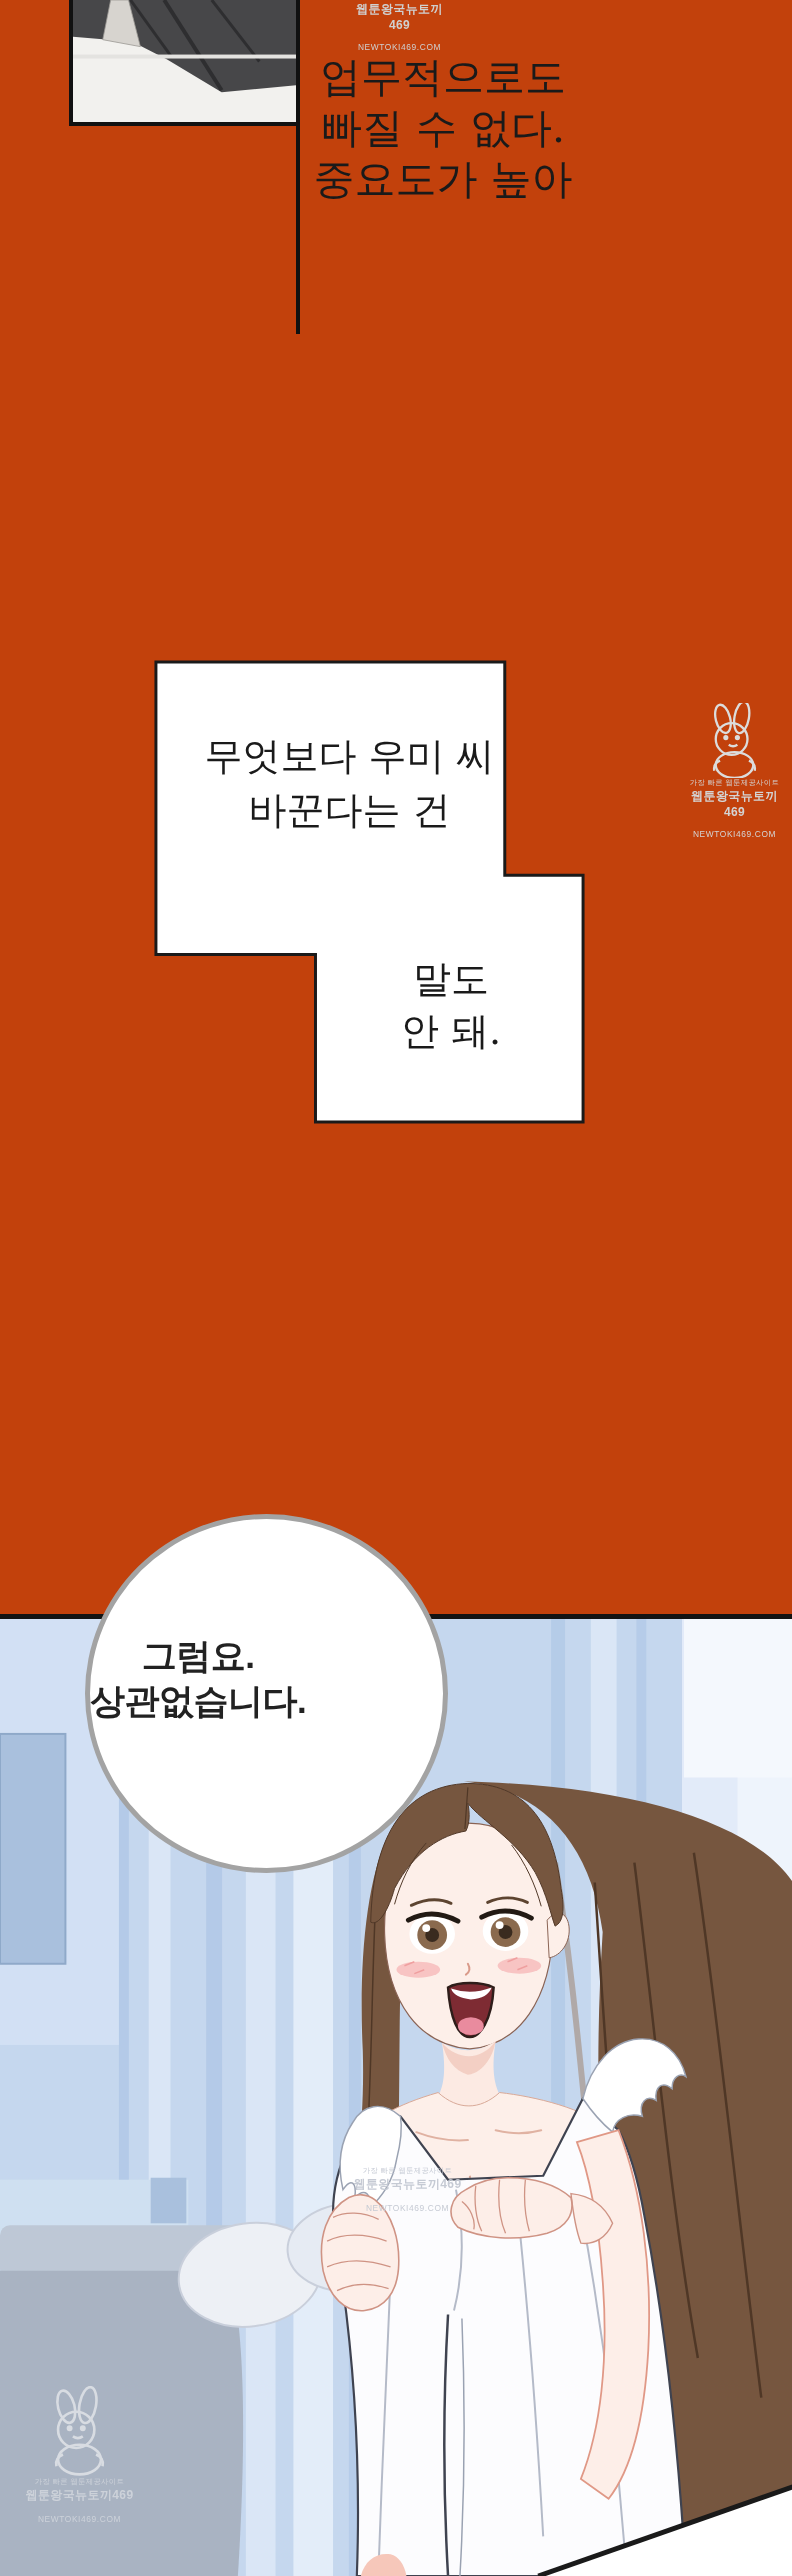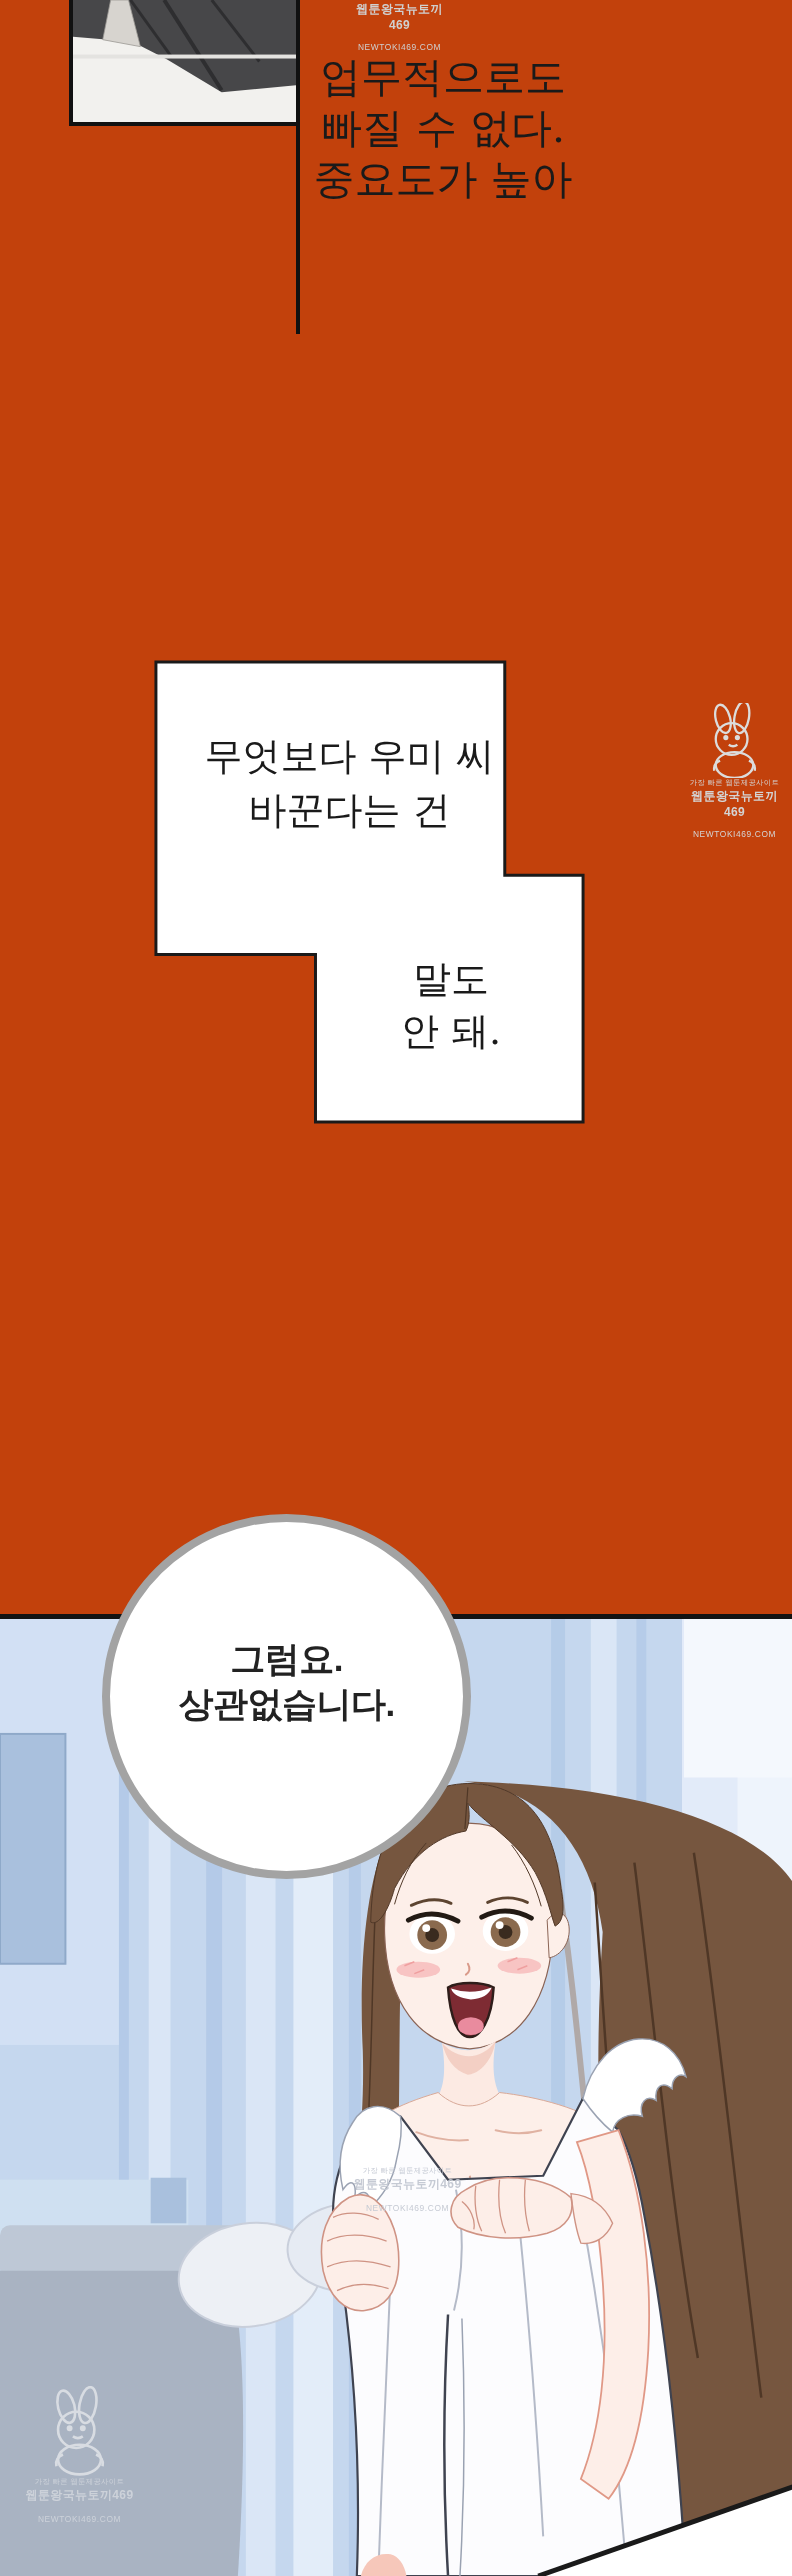--- a/index.html
+++ b/index.html
@@ -26,23 +26,23 @@
   .wm-top{left:349px;top:1px;width:101px;color:#d0d0d0;}
   .wm-mid{left:682px;top:703px;width:105px;color:#d4d4d4;}
   .wm-chest{left:343px;top:2166px;width:129px;color:#c3c8d2;opacity:.95;}
   .wm-bl{left:20px;top:2386px;width:119px;color:#cdd2da;}
   .wm svg{display:block;margin:0 auto;}
   
   .panel-bottom{position:absolute;left:0;top:1614px;width:793px;height:962px;box-sizing:border-box;
                 border-top:5px solid #131313;background:#c5d7ee;z-index:1;}
   .panel-bottom svg{display:block;width:793px;height:957px;}
   
-  .bubble{position:absolute;left:102px;top:1514px;width:353px;height:349px;background:#ffffff;
-          border:8px solid #a3a3a3;border-radius:50%;z-index:5;
-          display:flex;align-items:center;justify-content:center;}
+  .bubble{position:absolute;left:85px;top:1514px;width:353px;height:349px;background:#ffffff;
+          border:5px solid #a3a3a3;border-radius:50%;z-index:5;
+          display:flex;align-items:center;}
   .bubble-text{transform:translateY(-16px);text-align:center;color:#222;
                font-family:"Liberation Sans","DejaVu Sans",sans-serif;
                font-size:35px;line-height:45px;font-weight:600;letter-spacing:-0.5px;}
 </style>
 </head>
 <body>
 
 <div class="page">
 
   <div class="panel-top">

